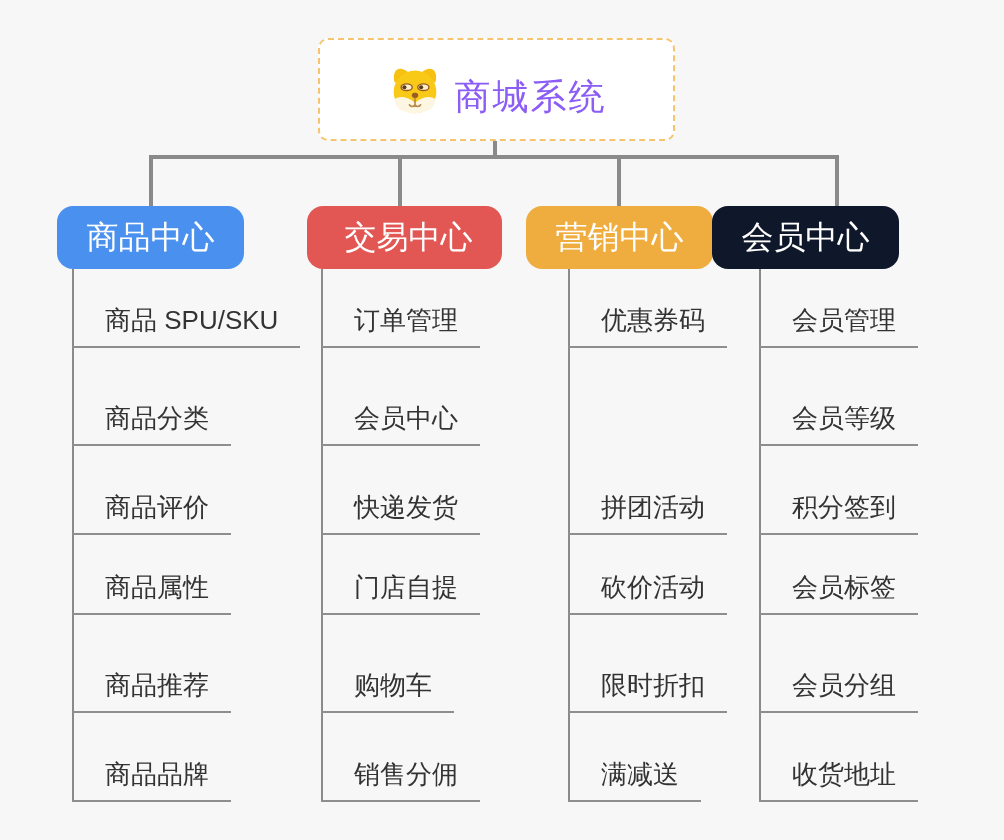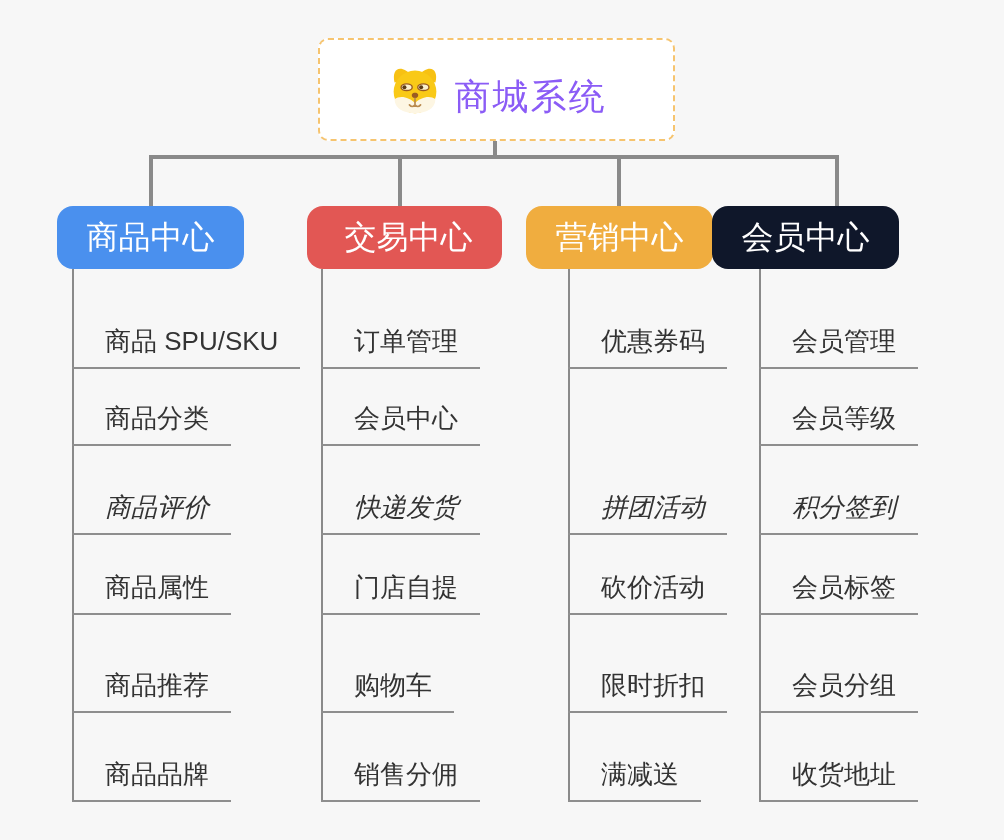--- a/index.html
+++ b/index.html
@@ -83,23 +83,23 @@
     left: 0;
     display: inline-block;
     padding: 0 22px 8px 33px;
     border-bottom: 2px solid #8e8e8e;
     font-size: 26px;
     line-height: 36px;
     color: #333333;
     white-space: nowrap;
     cursor: pointer;
   }
-  .leaf.r0 { top: 54px; }
+  .leaf.r0 { top: 33px; }
   .leaf.r1 { top: 131px; }
-  .leaf.r2 { top: 220px; font-style: italic; }
+  .leaf.r2 { top: 220px; }
   .leaf.r3 { top: 300px; }
   .leaf.r4 { top: 398px; }
   .leaf.r5 { top: 487px; }
 </style>
 </head>
 <body>
 
 <div class="canvas">
 
   <div class="root-node">

